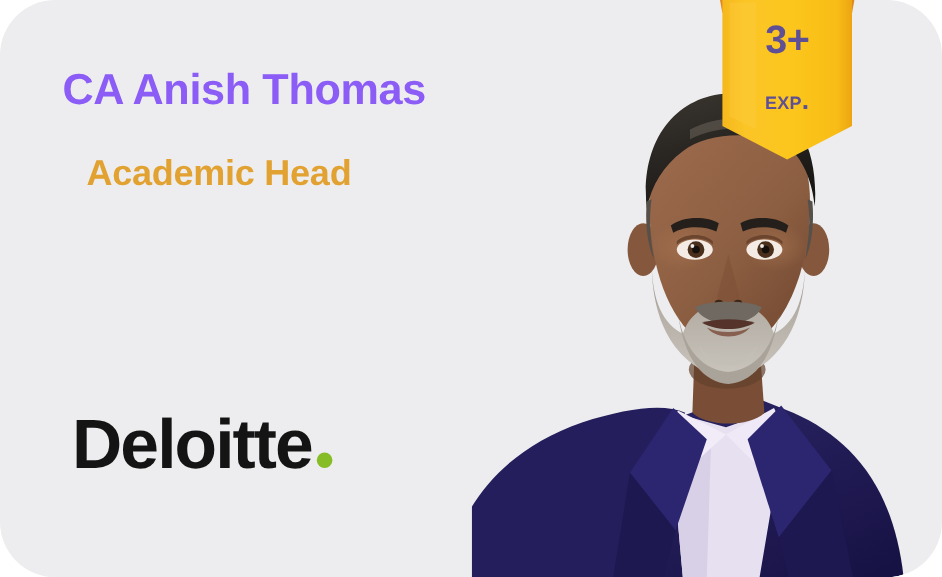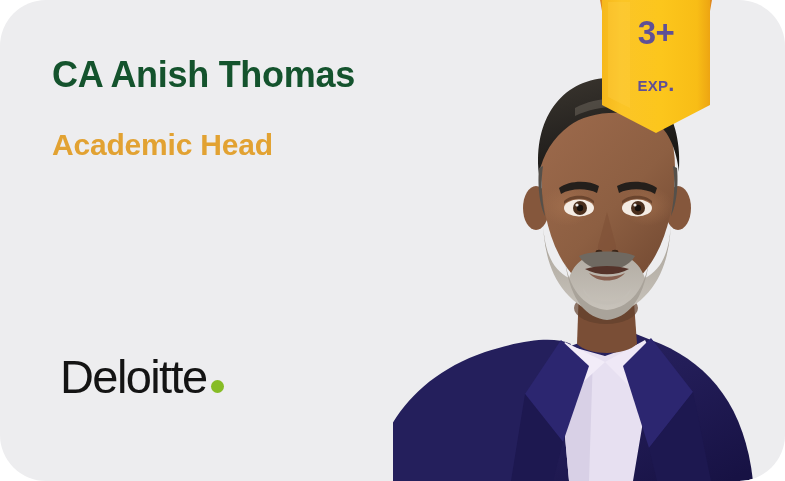--- a/index.html
+++ b/index.html
@@ -30,40 +30,41 @@
   #name-block {
     position: absolute;
     left: 52px;
     top: 54px;
     width: 400px;
     z-index: 6;
   }
   #person-name {
     font-size: 36px;
     font-weight: bold;
-    color: #14532d;
+    color: #8b5cf6;
     letter-spacing: -0.3px;
     line-height: 1.15;
     margin: 0;
     white-space: nowrap;
   }
   #role-block {
     position: absolute;
     left: 52px;
     top: 124px;
     width: 420px;
     z-index: 6;
   }
   .role-line {
     font-size: 30px;
     font-weight: bold;
     color: #e2a232;
     line-height: 1.38;
     letter-spacing: -0.2px;
     white-space: nowrap;
+    margin-left: 20px;
   }
 
   
   #experience-ribbon {
     position: absolute;
     left: 600px;
     top: 0px;
     width: 112px;
     height: 133px;
     z-index: 9;
@@ -141,22 +142,22 @@
     letter-spacing: -2px;
     font-family: "Liberation Sans", sans-serif;
   }
   #deloitte-logo {
     position: relative;
     display: flex;
     align-items: baseline;
     margin-bottom: 2px;
   }
   #deloitte-wordmark {
-    font-size: 47px;
-    font-weight: normal;
+    font-size: 58px;
+    font-weight: bold;
     color: #141414;
     letter-spacing: -1.6px;
     line-height: 1;
     text-align: center;
   }
   #deloitte-dot {
     width: 13px;
     height: 13px;
     border-radius: 50%;
     background: #86bc25;

